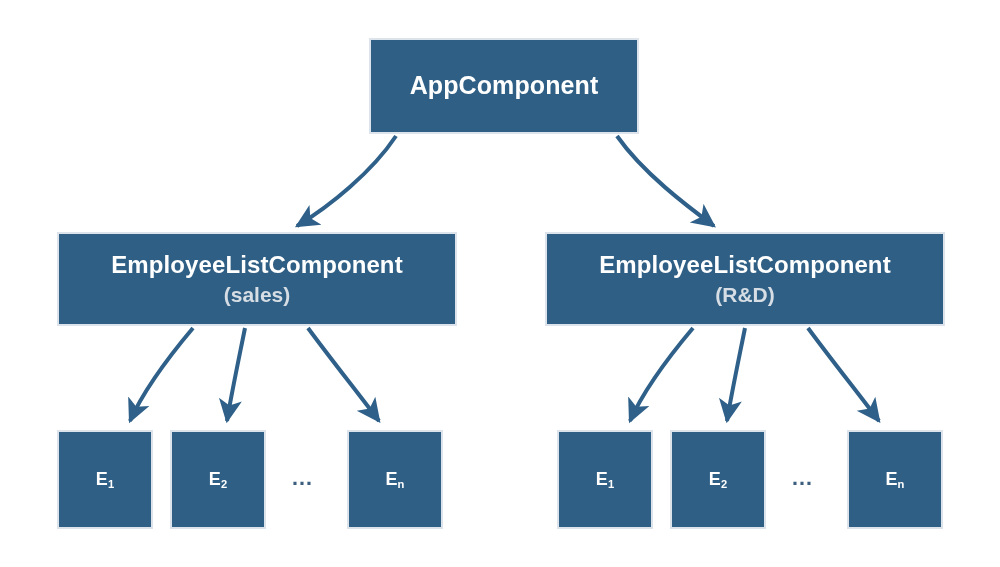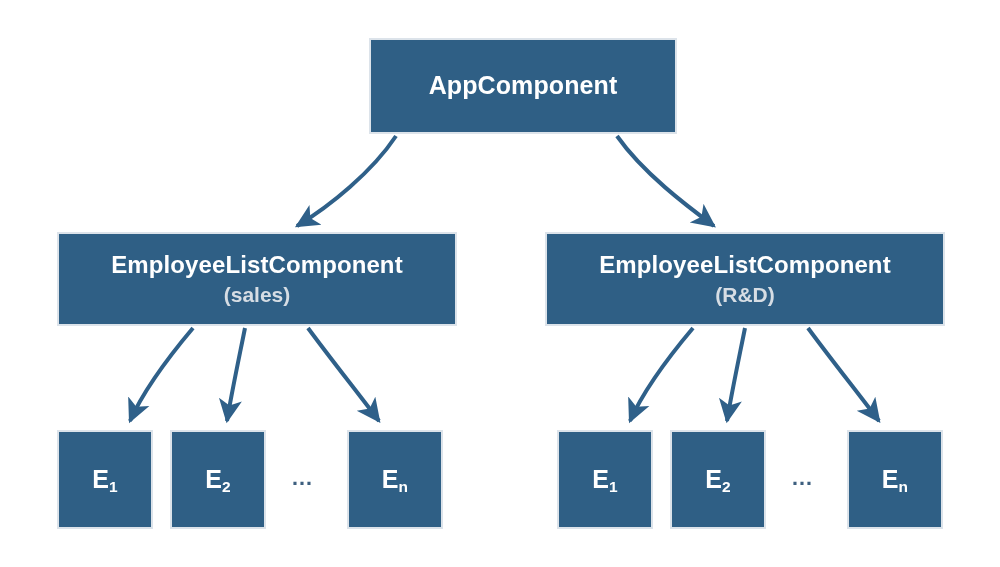--- a/index.html
+++ b/index.html
@@ -48,41 +48,41 @@
   .node-sub {
     font-weight: bold;
     color: #d6dde4;
     line-height: 1.1;
     margin-top: 5px;
   }
   
   #node-app {
     left: 369px;
     top: 38px;
-    width: 308px;
+    width: 270px;
     height: 96px;
   }
   #node-app .node-title { font-size: 25px; }
   
   .node-list {
     top: 232px;
     width: 400px;
     height: 94px;
   }
   #node-list-sales { left: 57px; }
   #node-list-rnd   { left: 545px; }
   .node-list .node-title { font-size: 24px; }
   .node-list .node-sub   { font-size: 21px; }
   
   .node-emp {
     top: 430px;
     width: 96px;
     height: 99px;
   }
-  .node-emp .node-title { font-size: 25px; }
+  .node-emp .node-title { font-size: 18px; }
   .node-emp .node-title sub {
     font-size: 0.62em;
     vertical-align: baseline;
     position: relative;
     bottom: -0.28em;
     font-weight: bold;
   }
   
   #node-emp-l1 { left: 57px; }
   #node-emp-l2 { left: 170px; }

